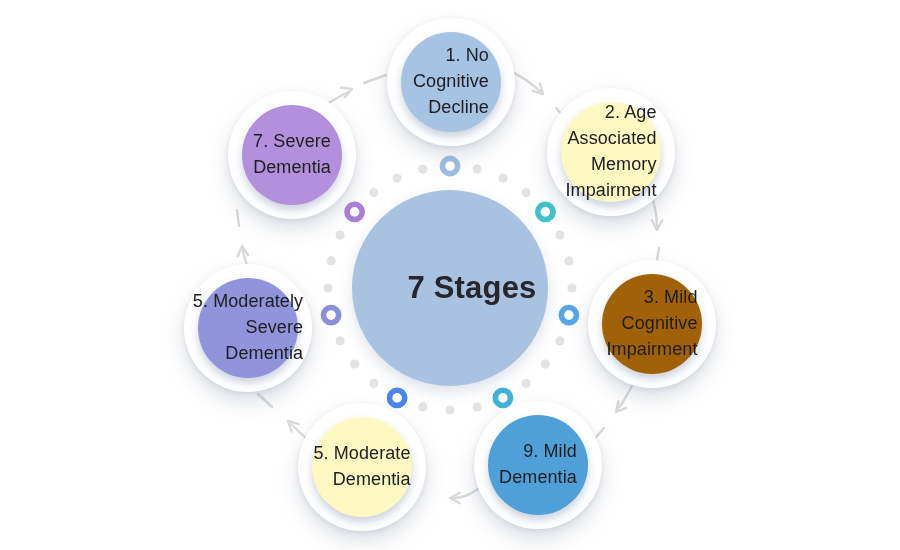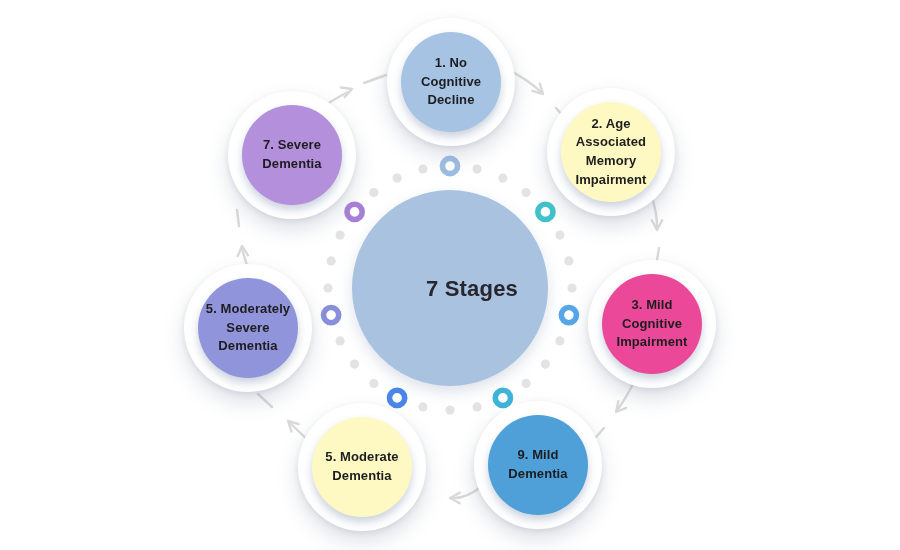--- a/index.html
+++ b/index.html
@@ -14,32 +14,32 @@
     background:#ffffff;
     box-shadow:0 10px 20px rgba(130,140,160,0.28), 0 2px 5px rgba(130,140,160,0.18);
     display:flex;align-items:center;justify-content:center;
   }
   .stage-fill{
     width:100px;height:100px;border-radius:50%;
     display:flex;align-items:center;justify-content:center;
     box-shadow:0 5px 9px rgba(70,95,135,0.28);
   }
   .stage-label{
-    font-size:13px;font-weight:bold;color:#1d1d1f;line-height:1.44;
-    text-align:center;letter-spacing:0.1px;
+    font-size:18px;font-weight:normal;color:#1d1d1f;line-height:1.44;
+    text-align:right;letter-spacing:0.1px;
   }
   .stage-label div{white-space:nowrap;}
   
   .center-circle{
     position:absolute;left:352px;top:190px;width:196px;height:196px;border-radius:50%;
     display:flex;flex-direction:column;align-items:center;justify-content:center;
     box-shadow:0 6px 14px rgba(120,140,170,0.25);
   }
   .center-title{
-    font-size:22px;font-weight:bold;color:#26262c;line-height:1.5;text-align:center;
+    font-size:31px;font-weight:bold;color:#26262c;line-height:1.5;text-align:center;
     letter-spacing:0.2px;
     margin-left:44px;
   }
   svg{position:absolute;left:0;top:0;}
   .arrow-line{fill:none;stroke-linecap:round;stroke-linejoin:round;}
 </style>
 </head>
 <body>
 
 <svg class="layer" width="900" height="550">
@@ -132,21 +132,21 @@
   <div class="stage-fill" style="background: #fef9c3;">
     <div class="stage-label">
         <div>2. Age</div>
         <div>Associated</div>
         <div>Memory</div>
         <div>Impairment</div>
       </div>
   </div>
 </div>
 <div class="stage" style="left:588px;top:260px">
-  <div class="stage-fill" style="background: #ec4899;">
+  <div class="stage-fill" style="background: #a16207;">
     <div class="stage-label">
         <div>3. Mild</div>
         <div>Cognitive</div>
         <div>Impairment</div>
       </div>
   </div>
 </div>
 <div class="stage" style="left:474px;top:401px">
   <div class="stage-fill" style="background: rgb(79, 160, 216);">
     <div class="stage-label">

